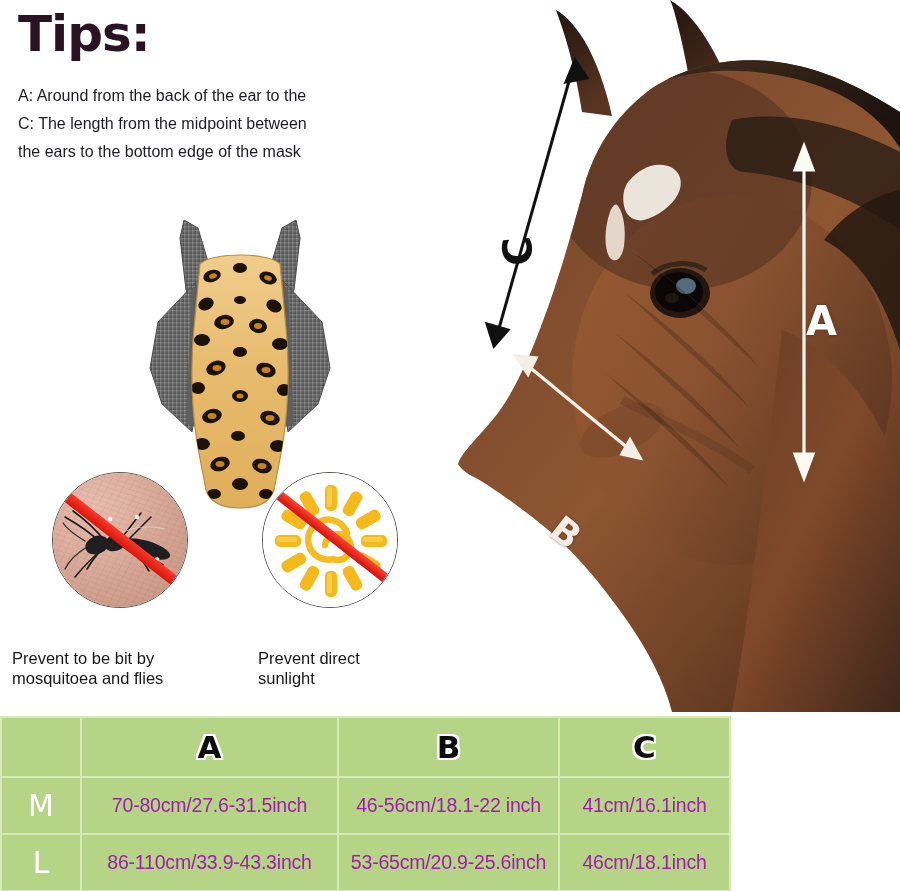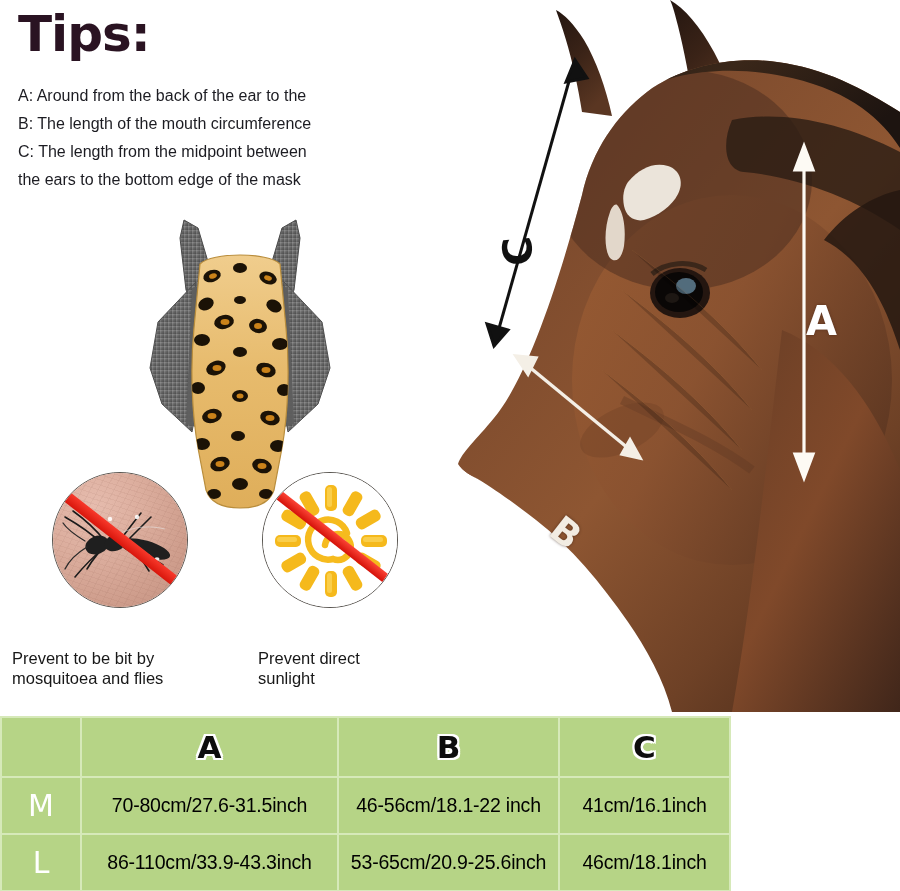--- a/index.html
+++ b/index.html
@@ -97,40 +97,39 @@
     font-family:"DejaVu Sans", sans-serif;font-weight:bold;font-size:31px;color:#0d0d0d;
     text-shadow:-2px 0 #fff, 0 -2px #fff, 2px 0 #fff, 0 2px #fff,
                 -2px -2px #fff, 2px -2px #fff, -2px 2px #fff, 2px 2px #fff;
     height:58px;
   }
   .size-table td.size-cell{
     font-family:"DejaVu Sans", sans-serif;font-weight:normal;font-size:30px;color:#ffffff;
     width:78px;
   }
   .size-table td.val{
-    font-family:"Liberation Sans", sans-serif;font-size:19.5px;color:#000000;
+    font-family:"Liberation Sans", sans-serif;font-size:19.5px;color:#a21caf;
     letter-spacing:-.2px;white-space:nowrap;
   }
   .col-size{width:78px;}
   .col-a{width:255px;}
   .col-b{width:219px;}
   .col-c{width:169px;}
   .row-h{height:58px;}
   .row-d{height:57px;}
 </style>
 </head>
 <body>
 
 <div class="stage">
 
   <div class="tips-title">Tips:</div>
 
   <div class="tips-lines">
     <div>A: Around from the back of the ear to the</div>
-    <div>B: The length of the mouth circumference</div>
     <div>C: The length from the midpoint between</div>
     <div>the ears to the bottom edge of the mask</div>
   </div>
 
   <div class="mask-wrap">
     <svg width="200" height="296" viewBox="0 0 200 296">
       <defs>
         <linearGradient id="meshg" x1="0" y1="0" x2="1" y2="1">
           <stop offset="0%" stop-color="#8e8e8e"></stop>
           <stop offset="55%" stop-color="#636363"></stop>

